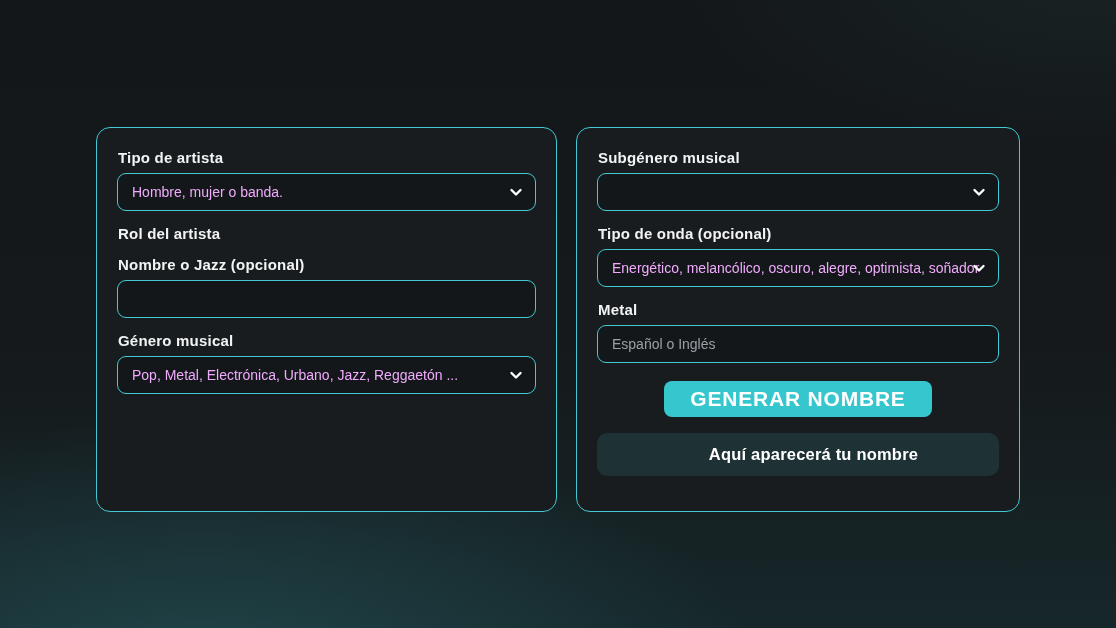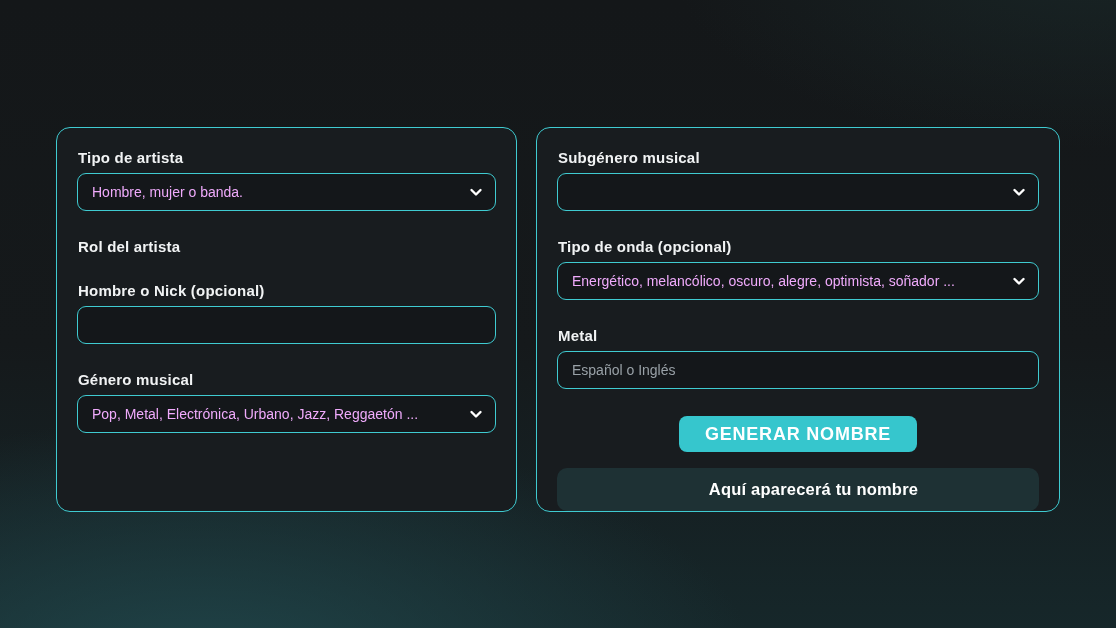--- a/index.html
+++ b/index.html
@@ -26,21 +26,21 @@
     gap: 19px;
   }
   .panel {
     width: 461px;
     height: 385px;
     border: 1.5px solid #3fcbd1;
     border-radius: 14px;
     background: #181c1f;
     padding: 21px 20px;
   }
-  .group { margin-bottom: 27px; }
+  .group { margin-bottom: 14px; }
   .group:last-child { margin-bottom: 1px; }
   .lbl {
     display: block;
     font-size: 15px;
     font-weight: 700;
     color: #f1f3f4;
     letter-spacing: 0.2px;
     margin: 0 0 7px 1px;
   }
   .control {
@@ -81,21 +81,21 @@
   .generate-btn {
     display: block;
     margin: 18px auto 0;
     height: 36px;
     padding: 0 26px;
     background: #36c6cd;
     color: #ffffff;
     border: none;
     border-radius: 8px;
     font-family: "Liberation Sans", "DejaVu Sans", sans-serif;
-    font-size: 18px;
+    font-size: 21px;
     font-weight: 700;
     letter-spacing: 0.8px;
     cursor: pointer;
   }
   .result {
     margin-top: 16px;
     height: 43px;
     border-radius: 10px;
     background: #1e3134;
     display: flex;
@@ -126,39 +126,39 @@
               </svg>
           </span>
         </div>
       </div>
 
       <div class="group">
         <label class="lbl">Rol del artista</label>
       </div>
 
       <div class="group">
-        <label class="lbl">Hombre o Nick (opcional)</label>
+        <label class="lbl">Nombre o Jazz (opcional)</label>
         <input class="control" type="text" value="" style="">
       </div>
 
       <div class="group">
         <label class="lbl">Género musical</label>
         <div class="control select" role="combobox">
           <span class="value">Pop, Metal, Electrónica, Urbano, Jazz, Reggaetón ...</span>
           <span class="chev">
             <svg width="16" height="16" viewBox="0 0 16 16">
                 <path d="M3.5 6l4.5 4.5L12.5 6" stroke="#ffffff" stroke-width="2.4" fill="none" stroke-linecap="round" stroke-linejoin="round"></path>
               </svg>
           </span>
         </div>
       </div>
 
     </div>
 
-    <div class="panel" style="width:524px;">
+    <div class="panel" style="width:444px;">
 
       <div class="group">
         <label class="lbl">Subgénero musical</label>
         <div class="control select" role="combobox">
           <span class="value"></span>
           <span class="chev">
             <svg width="16" height="16" viewBox="0 0 16 16">
                 <path d="M3.5 6l4.5 4.5L12.5 6" stroke="#ffffff" stroke-width="2.4" fill="none" stroke-linecap="round" stroke-linejoin="round"></path>
               </svg>
           </span>

